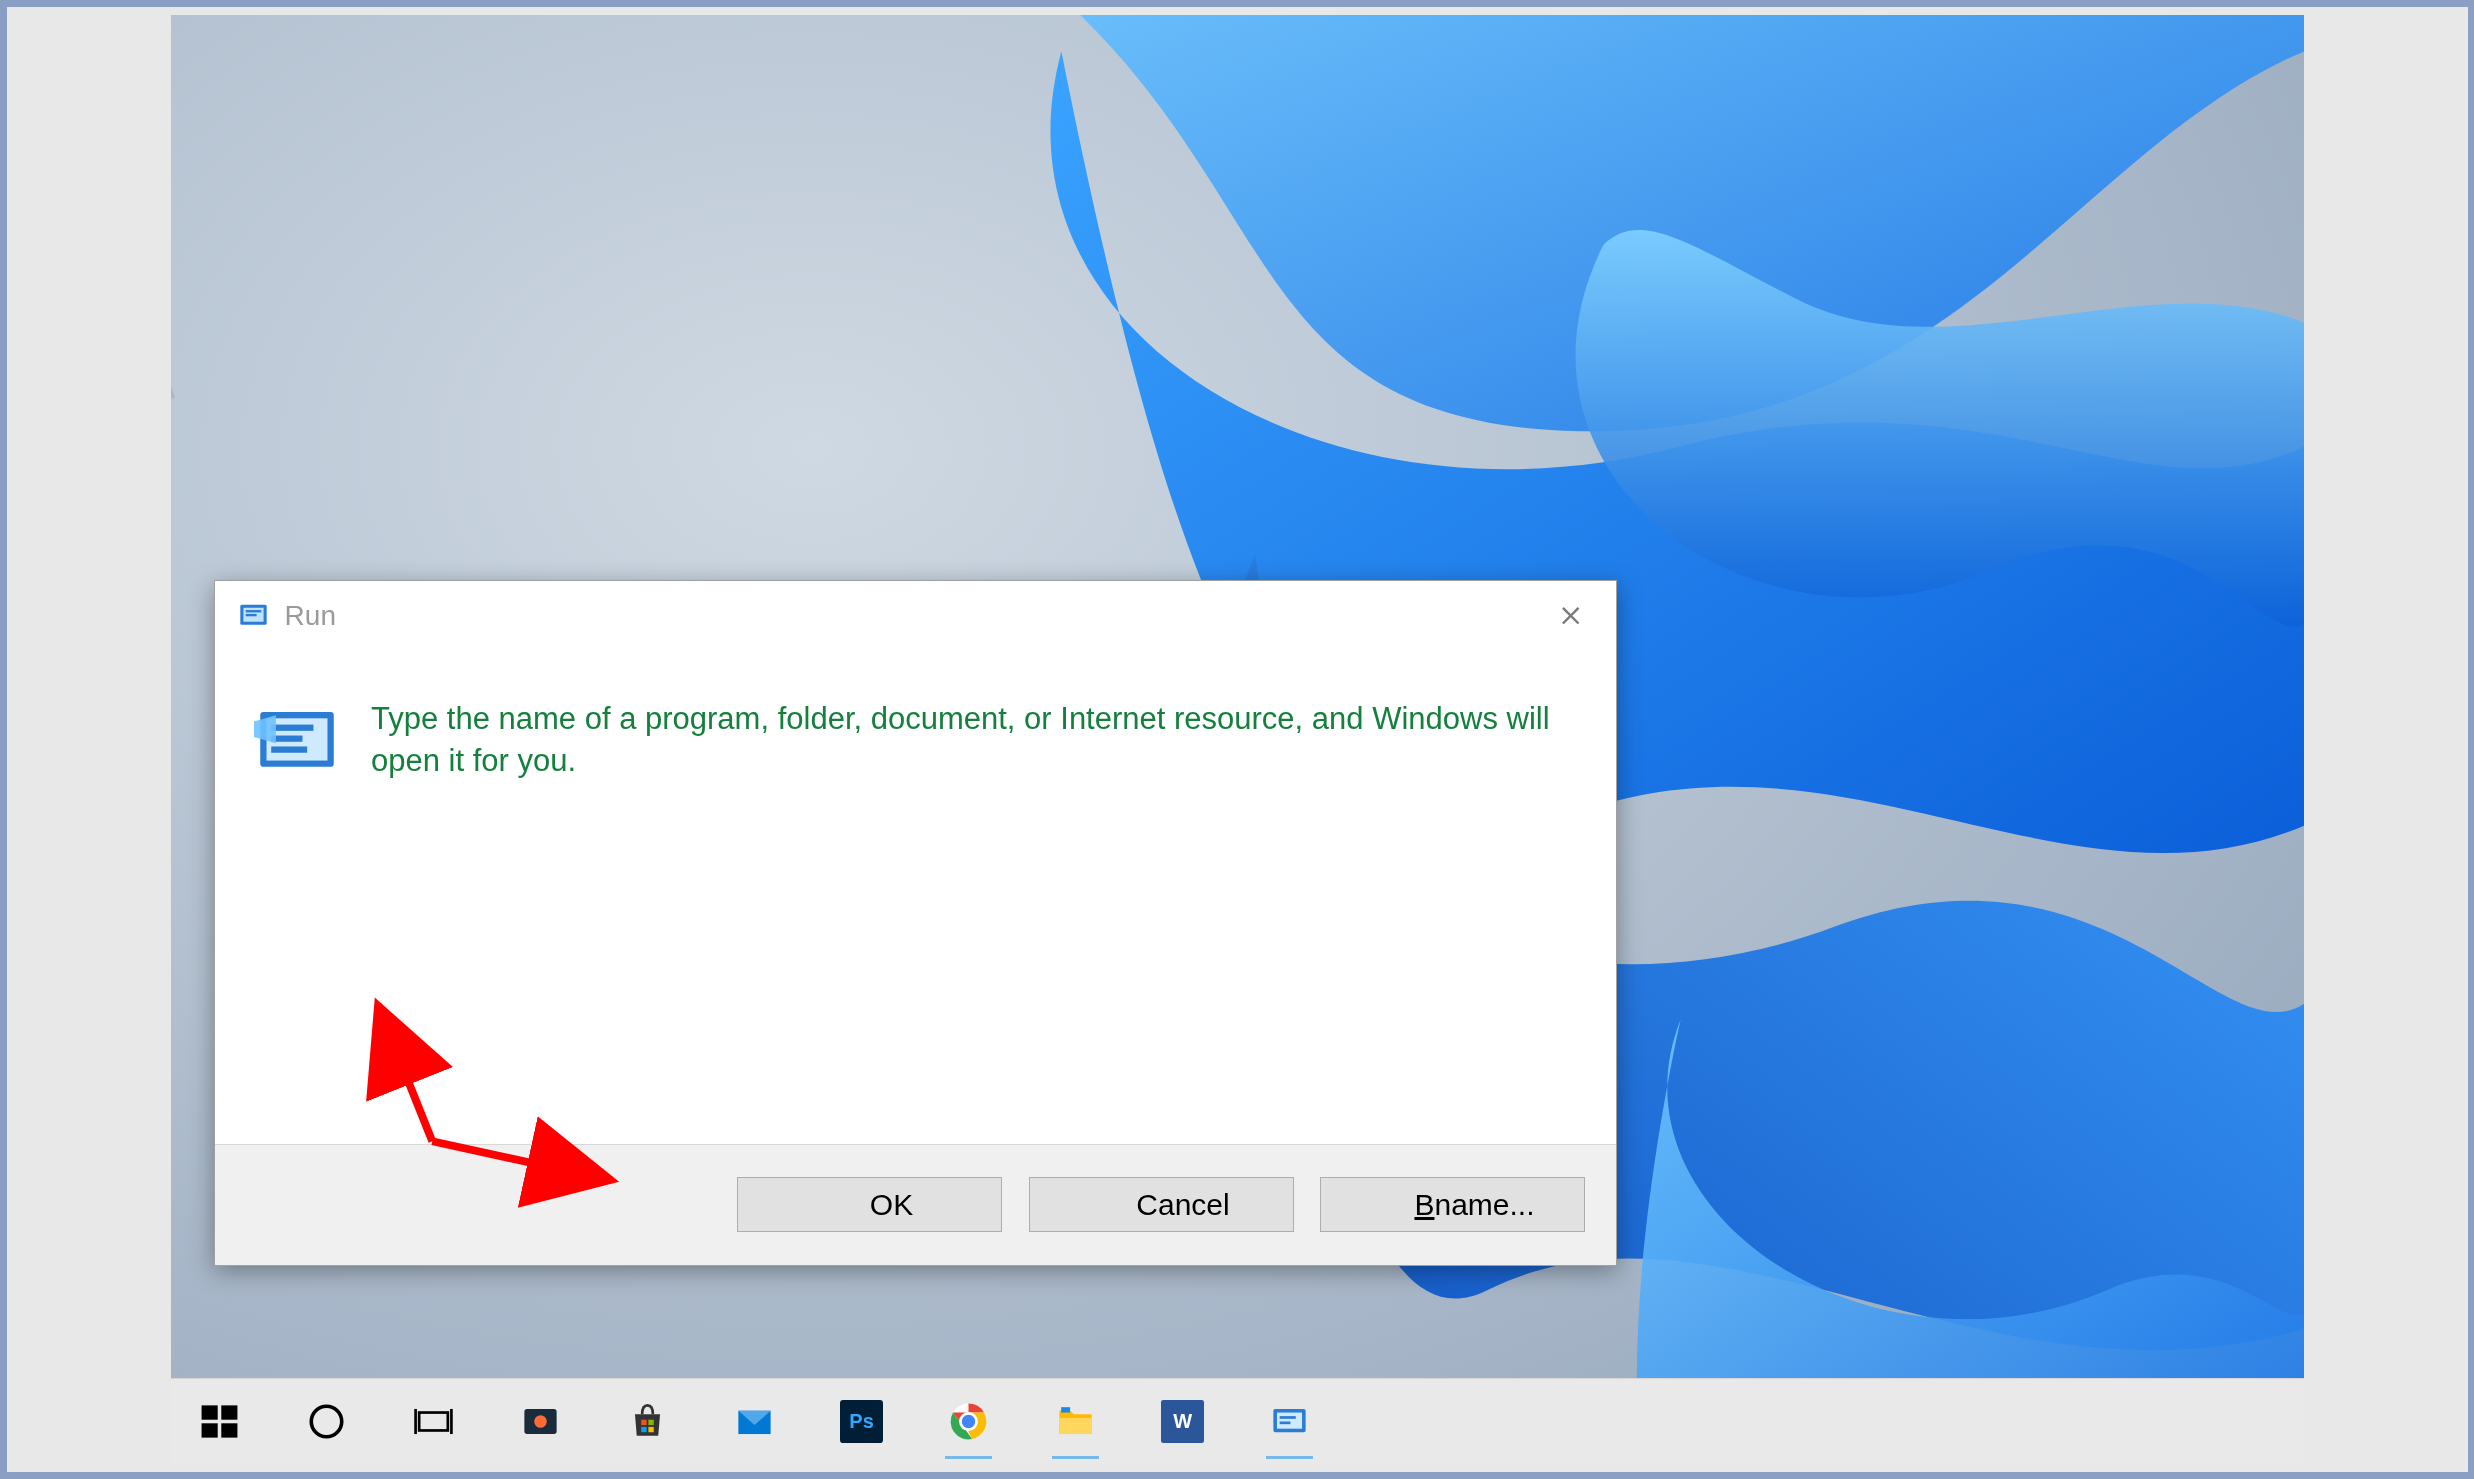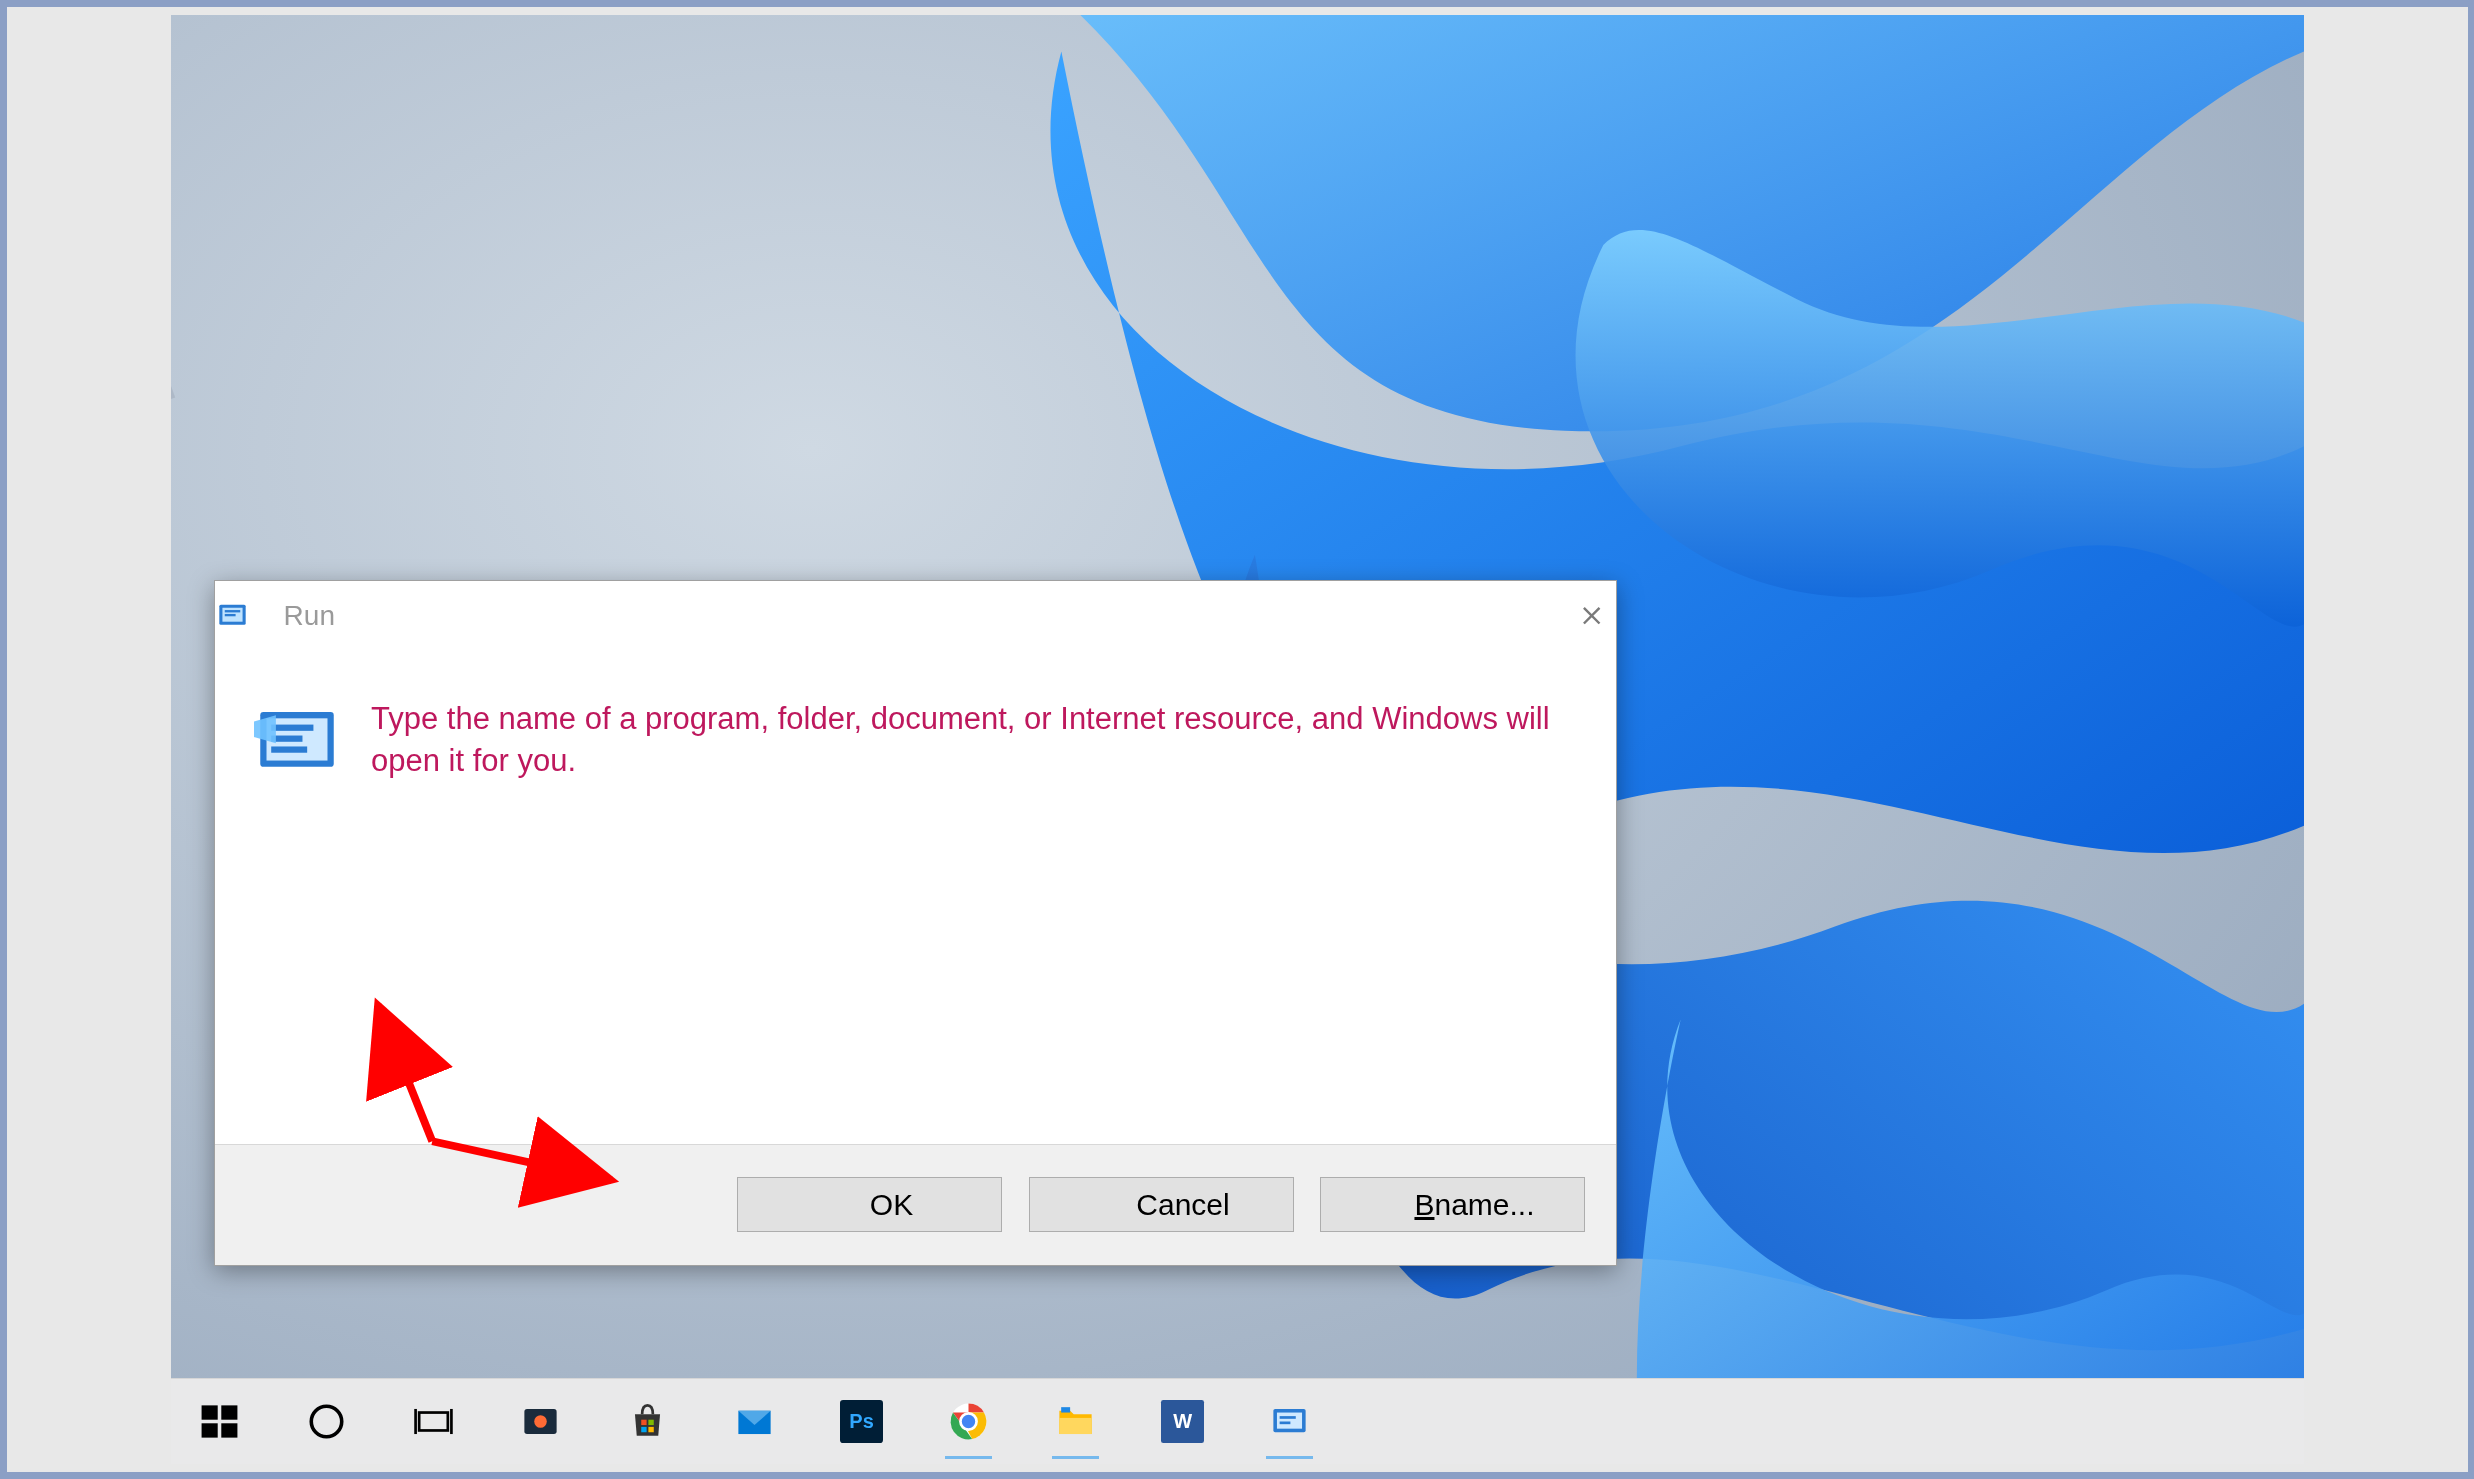--- a/index.html
+++ b/index.html
@@ -57,23 +57,22 @@
     background: #ffffff;
     border: 0.8px solid #a0a0a0;
     box-shadow: 0 6.2px 23.4px rgba(0,0,0,0.35);
     display: flex;
     flex-direction: column;
   }
   .titlebar {
     height: 70px;
     display: flex;
     align-items: center;
-    padding: 0 2px;
+    padding: 0 23px;
     background: #ffffff;
-    gap: 20px;
   }
   .titlebar .title-icon {
     width: 31px; height: 31px; margin-right: 15.6px;
     display:flex;align-items:center;justify-content:center;
   }
   .titlebar .title-text {
     color: #9a9a9a;
     font-size: 28px;
     flex: 1;
   }
@@ -94,21 +93,21 @@
     display: flex;
     gap: 31px;
     margin-bottom: 47px;
   }
   .run-big-icon {
     width: 86px; height: 86px;
     flex-shrink:0;
     display:flex;align-items:center;justify-content:center;
   }
   .desc-text {
-    color: #be185d;
+    color: #15803d;
     font-size: 31px;
     line-height: 1.35;
   }
 
   .open-row {
     display: flex;
     align-items: center;
     gap: 31px;
   }
   .open-label {

